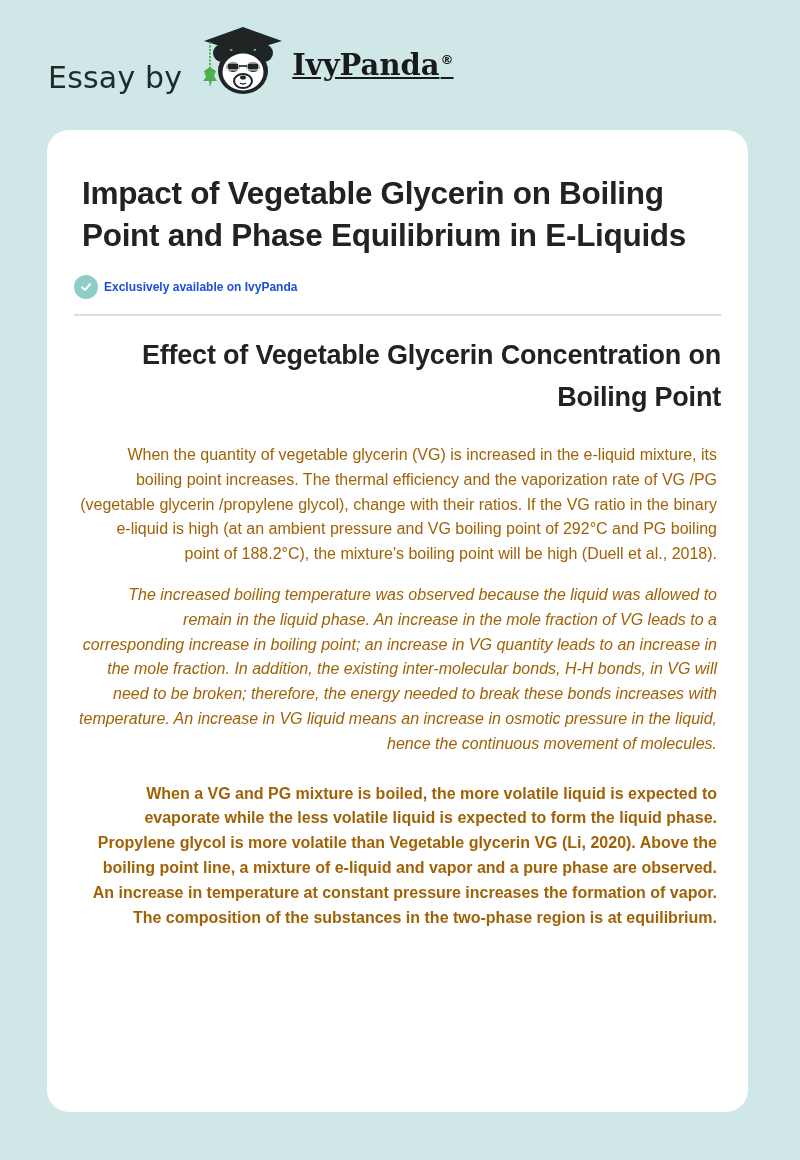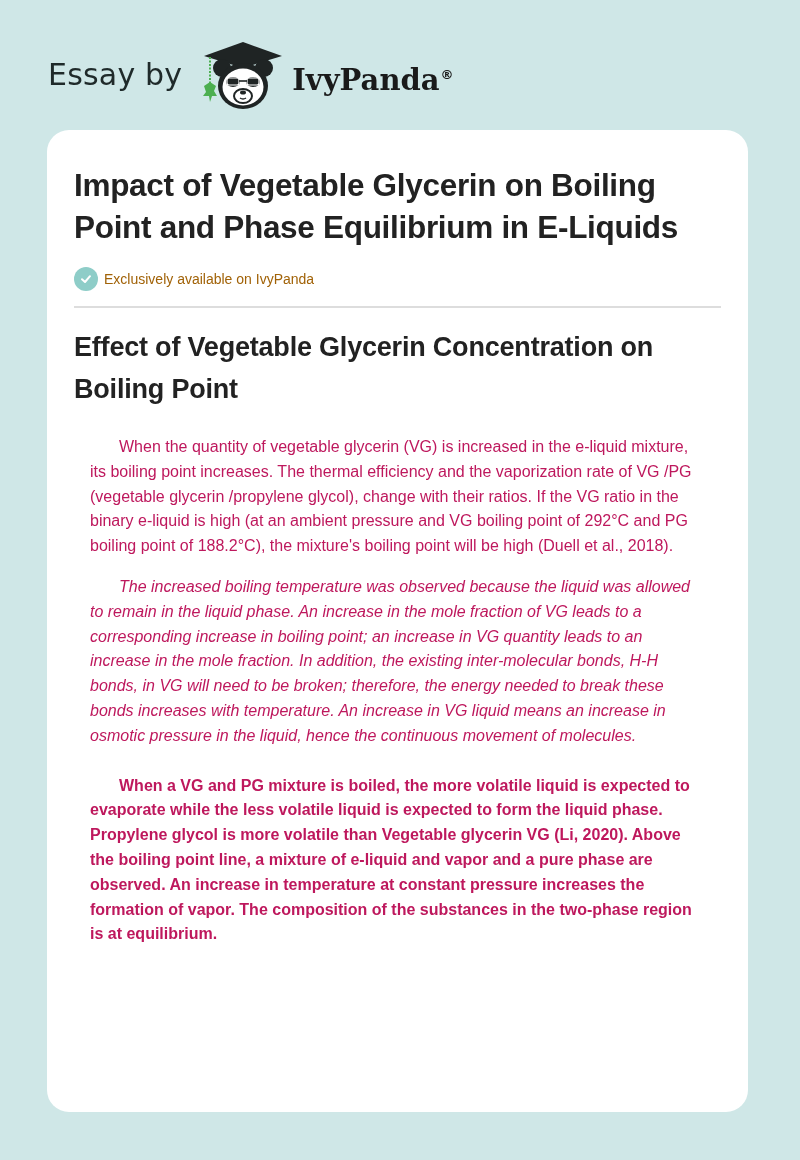--- a/index.html
+++ b/index.html
@@ -11,24 +11,24 @@
       height: 1160px;
       background: #cfe7e7;
       position: relative;
       overflow: hidden;
       font-family: "Liberation Sans", sans-serif;
       color: #222222;
     }
     .brand {
       position: absolute;
       left: 48px;
-      top: 40px;
+      top: 25px;
       height: 72px;
       display: flex;
-      align-items: center;
+      align-items: flex-end;
     }
     .brand-prefix {
       font-family: "DejaVu Sans", sans-serif;
       font-size: 30px;
       color: #1f2a2a;
       letter-spacing: 0.2px;
       margin-right: 18px;
       position: relative;
       top: -2px;
     }
@@ -37,20 +37,21 @@
       height: 72px;
       margin-right: 6px;
     }
     .brand-name {
       font-family: "DejaVu Serif", serif;
       font-weight: bold;
       font-size: 29px;
       color: #1a1a1a;
       position: relative;
       top: 4px;
+      text-decoration: underline;
     }
     .brand-reg {
       font-family: "DejaVu Sans", sans-serif;
       font-size: 13px;
       font-weight: bold;
       vertical-align: super;
       margin-left: 1px;
     }
     .card {
       position: absolute;
@@ -58,21 +59,21 @@
       top: 130px;
       width: 701px;
       height: 982px;
       background: #ffffff;
       border-radius: 22px;
     }
     .card-inner {
       padding: 34px 27px 0 27px;
     }
     .title {
-      margin: 0;
+      margin: 8px;
       font-size: 31.5px;
       line-height: 42px;
       font-weight: bold;
       color: #222222;
       letter-spacing: -0.3px;
     }
     .badge {
       display: flex;
       align-items: center;
       margin-top: 18px;
@@ -82,46 +83,47 @@
       width: 24px;
       height: 24px;
       border-radius: 50%;
       background: #8ecdc8;
       display: flex;
       align-items: center;
       justify-content: center;
       margin-right: 6px;
     }
     .badge-text {
-      font-size: 14px;
-      font-weight: normal;
-      color: #a16207;
+      font-size: 12px;
+      font-weight: bold;
+      color: #1d4ed8;
     }
     .divider {
       height: 2px;
       background: #dddddd;
       margin-top: 14px;
       margin-bottom: 0;
     }
     .section-heading {
       margin: 0;
       font-size: 27px;
       line-height: 42px;
       font-weight: bold;
       color: #222222;
       letter-spacing: -0.2px;
     }
-    .h-1 { margin-top: 18px; }
+    .h-1 { margin-top: 18px; text-align: right; }
     .h-2 { margin-top: 8px; }
     .para {
-      margin: 16px;
+      margin: 4px;
       font-size: 16px;
       line-height: 24.8px;
-      color: #be185d;
+      color: #a16207;
       text-indent: 29px;
+      text-align: right;
     }
     .p-1 { margin-top: 25px; }
     .p-2 { margin-top: 16px; font-style: italic; }
     .p-3 { margin-top: 25px; font-weight: bold; }
   </style>
 </head>
 <body>
 
 <header class="brand">
   <span class="brand-prefix">Essay by</span>

